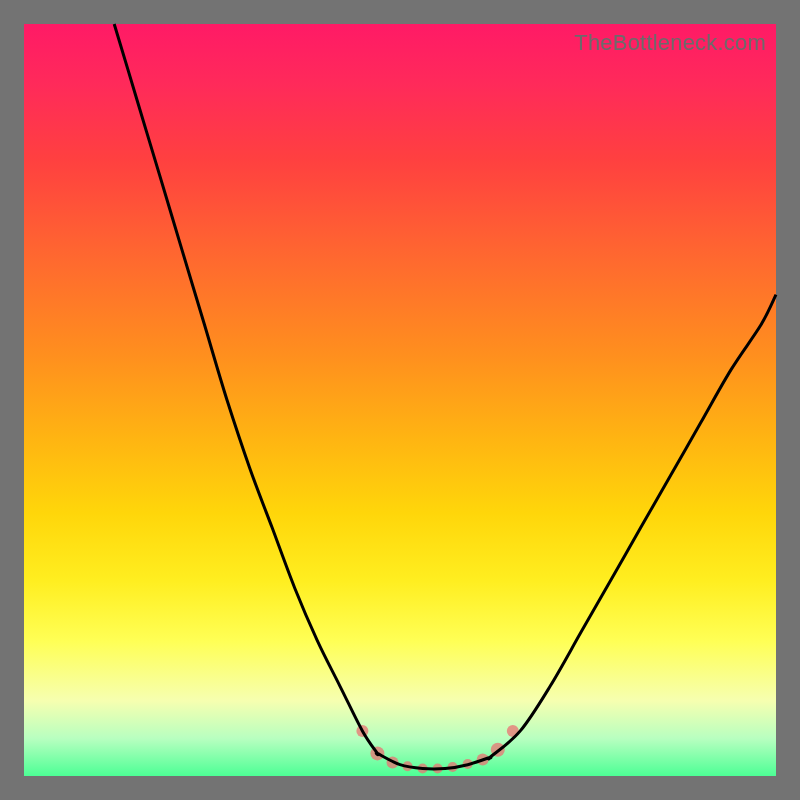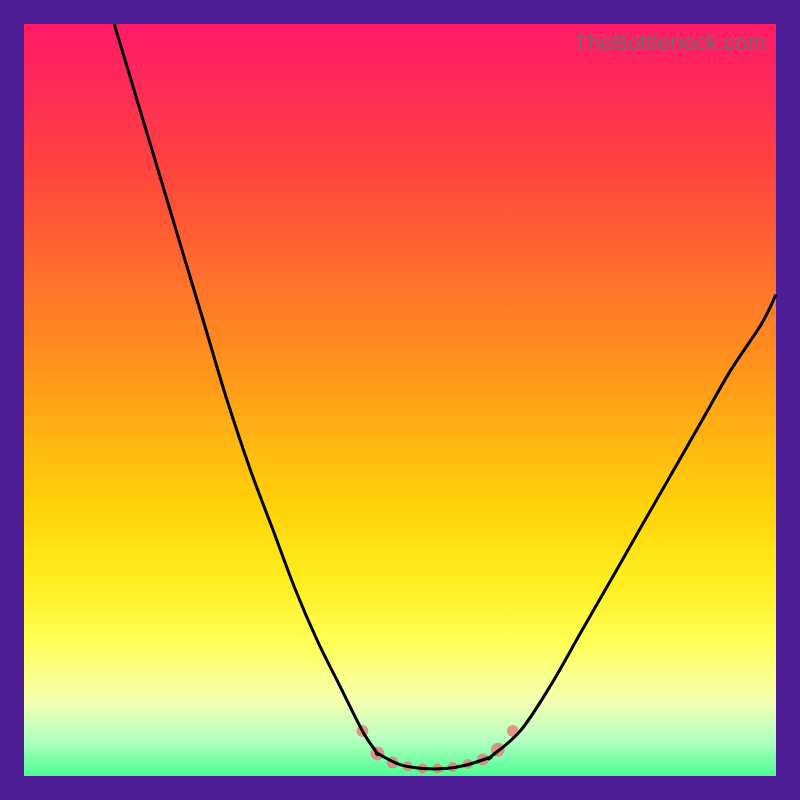--- a/index.html
+++ b/index.html
@@ -8,21 +8,21 @@
     width: 800px;
     height: 800px;
     overflow: hidden;
     background: #000;
     font-family: Arial, Helvetica, sans-serif;
   }
   .frame {
     position: relative;
     width: 800px;
     height: 800px;
-    background: #4c1d95;
+    background: #737373;
   }
   .plot-area {
     position: absolute;
     left: 24px;
     top: 24px;
     width: 752px;
     height: 752px;
     
     background: linear-gradient(to bottom,
       #ff1a66 0%,

